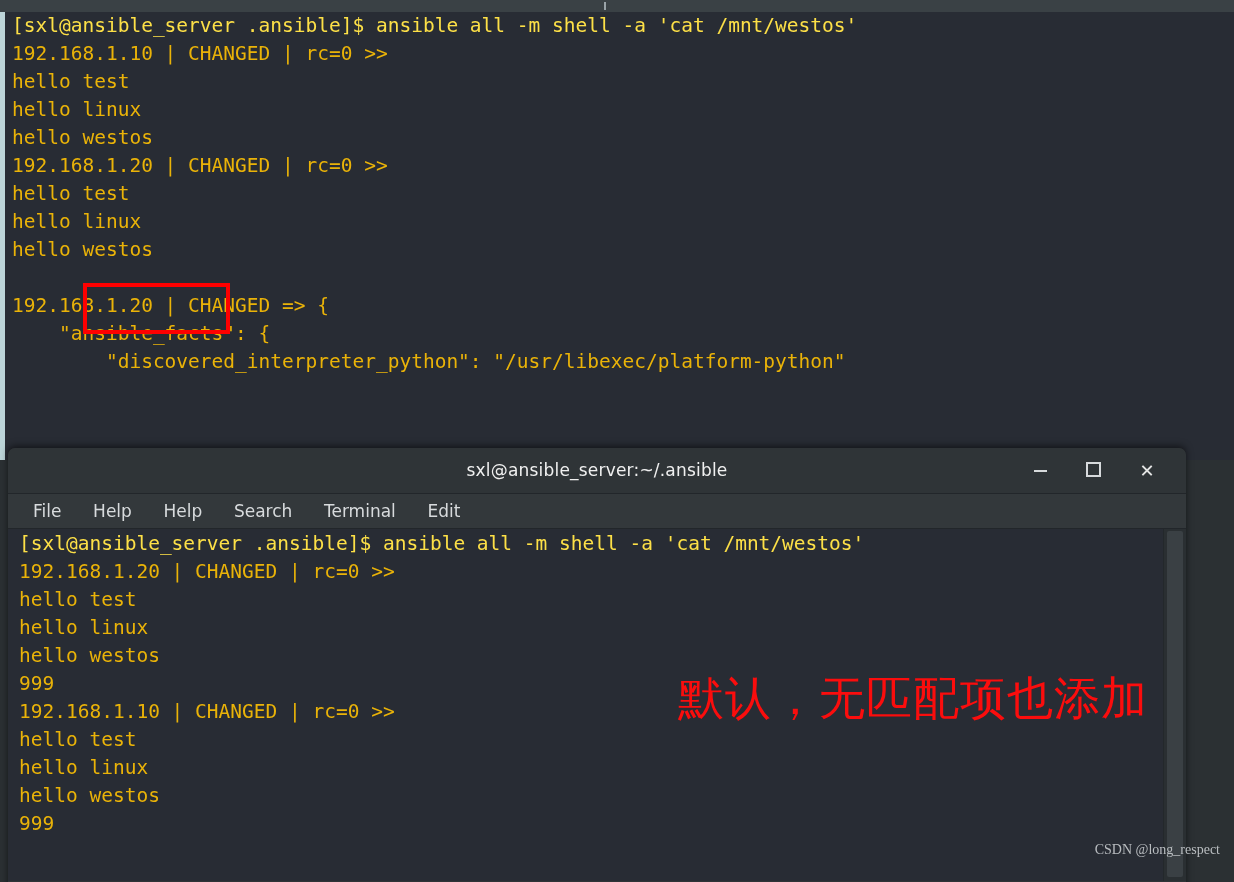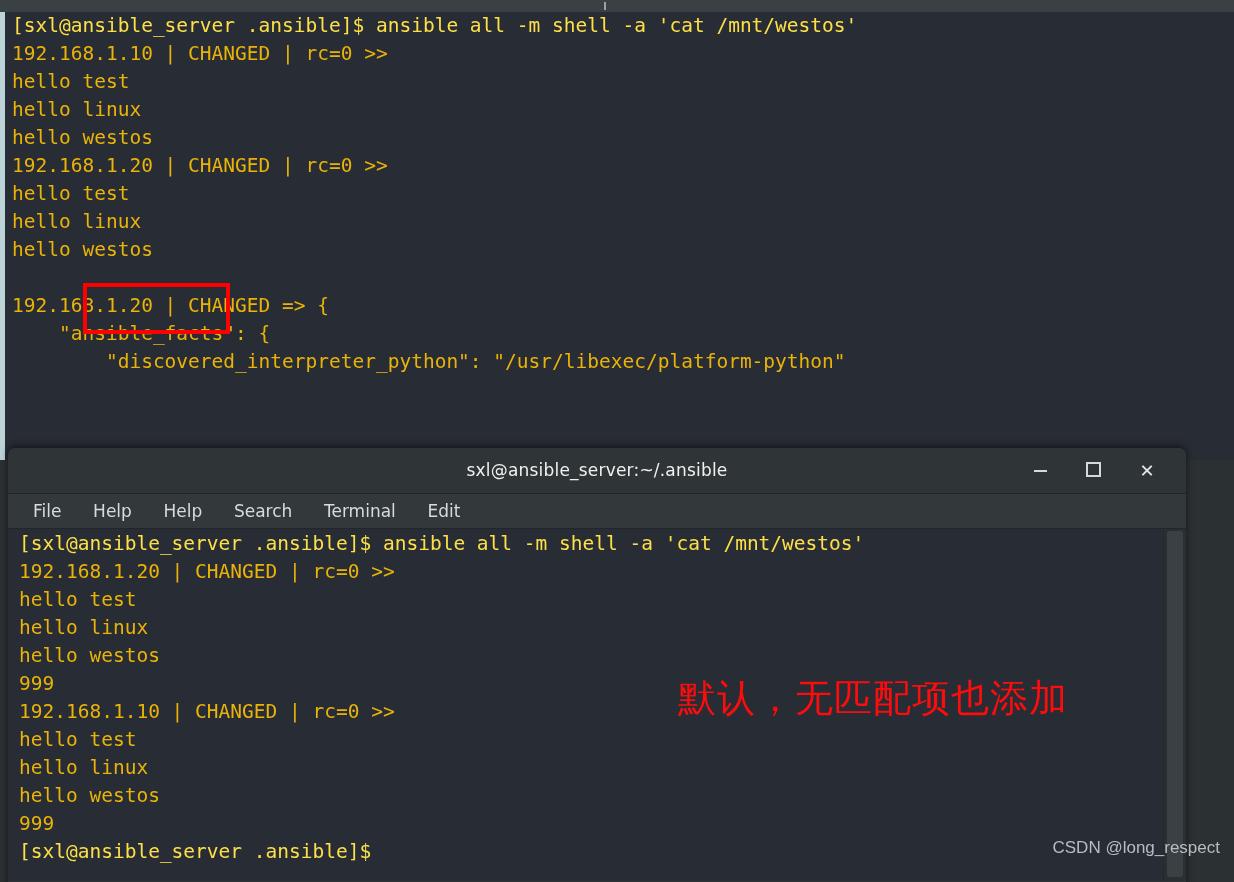--- a/index.html
+++ b/index.html
@@ -200,33 +200,33 @@
     z-index: 40;
     pointer-events: none;
   }
   #red-note {
     position: absolute;
     left: 678px;
     top: 673px;
     z-index: 45;
     color: #fb0d0d;
     font-family: "DejaVu Sans", sans-serif;
-    font-size: 38px;
+    font-size: 46px;
     line-height: 50px;
     white-space: nowrap;
     letter-spacing: 1px;
   }
   #watermark {
     position: absolute;
     right: 14px;
     bottom: 24px;
     z-index: 50;
     color: #b9bdc0;
-    font-family: Liberation Sans, sans-serif;
-    font-size: 17px;
+    font-family: Liberation Serif, serif;
+    font-size: 14px;
     white-space: nowrap;
   }
 </style>
 </head>
 <body>
 
 <div id="back-window">
   <div id="back-titlestrip">
     <div class="tick"></div>
   </div>
@@ -282,21 +282,20 @@
           <div class="tline c-yellow">192.168.1.20 | CHANGED | rc=0 &gt;&gt;</div>
           <div class="tline c-yellow">hello test</div>
           <div class="tline c-yellow">hello linux</div>
           <div class="tline c-yellow">hello westos</div>
           <div class="tline c-yellow">999</div>
           <div class="tline c-yellow">192.168.1.10 | CHANGED | rc=0 &gt;&gt;</div>
           <div class="tline c-yellow">hello test</div>
           <div class="tline c-yellow">hello linux</div>
           <div class="tline c-yellow">hello westos</div>
           <div class="tline c-yellow">999</div>
-          <div class="tline c-white">[sxl@ansible_server .ansible]$</div>
         </div>
     </div>
     <div id="front-scrollbar">
       <div id="front-scrollthumb"></div>
     </div>
   </div>
 
 </div>
 
 <div id="red-box"></div>

